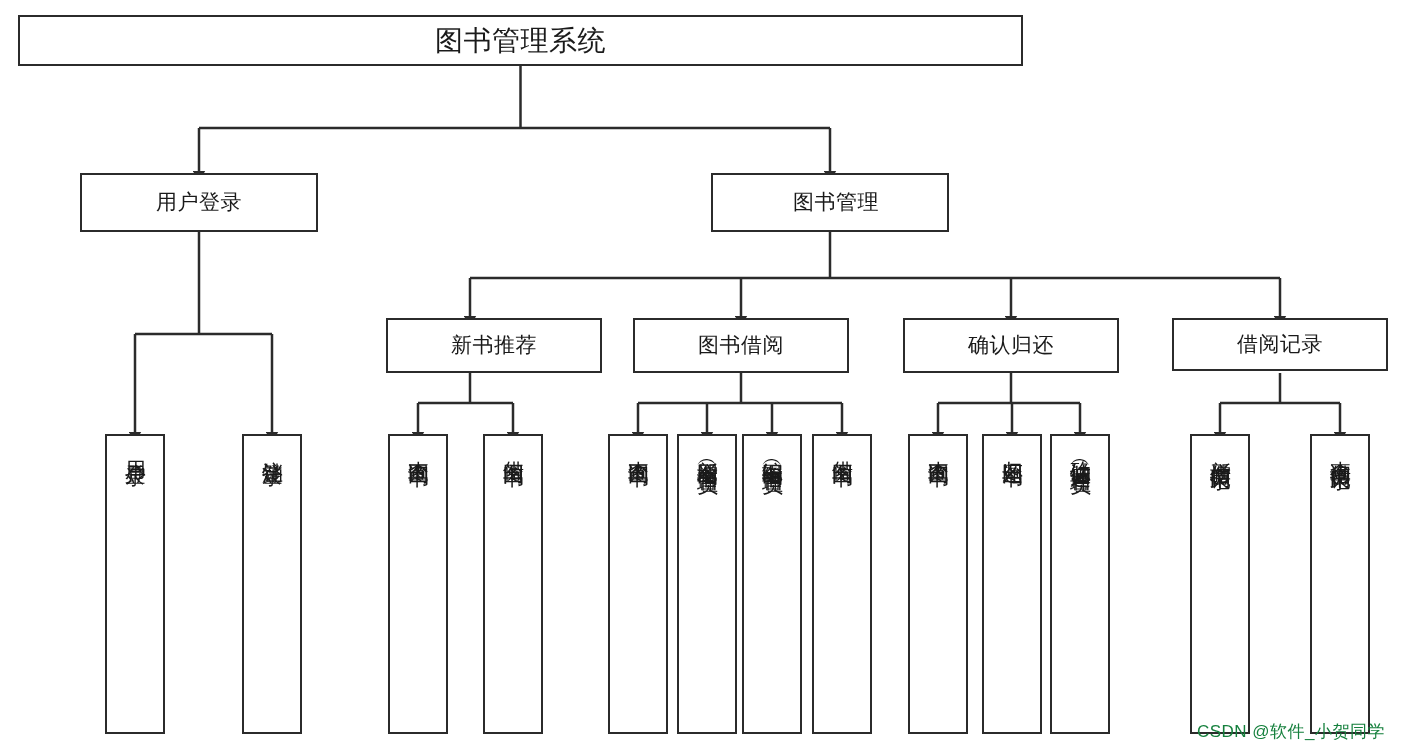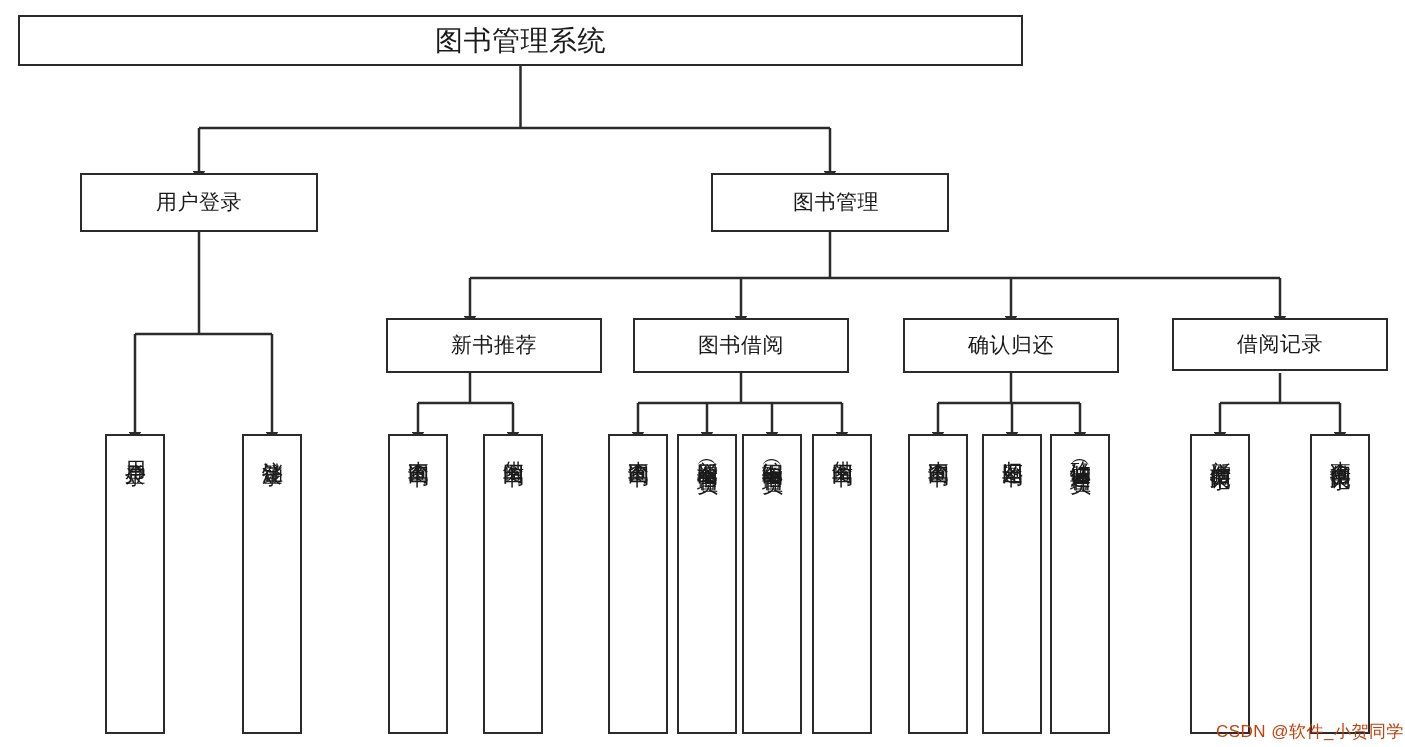--- a/index.html
+++ b/index.html
@@ -55,24 +55,24 @@
   }
   .node.vert .node-label {
     writing-mode: vertical-rl;
     text-orientation: upright;
     font-size: 21px;
     letter-spacing: 2px;
     white-space: nowrap;
   }
   #watermark {
     position: absolute;
-    right: 1px;
+    right: 20px;
     bottom: 4px;
     font-size: 17px;
-    color: #c2410c;
+    color: #15803d;
     letter-spacing: 0.5px;
     white-space: nowrap;
     user-select: none;
   }
 </style>
 </head>
 <body>
 
 <div id="canvas">
   <svg id="edges" viewBox="0 0 1405 747">

